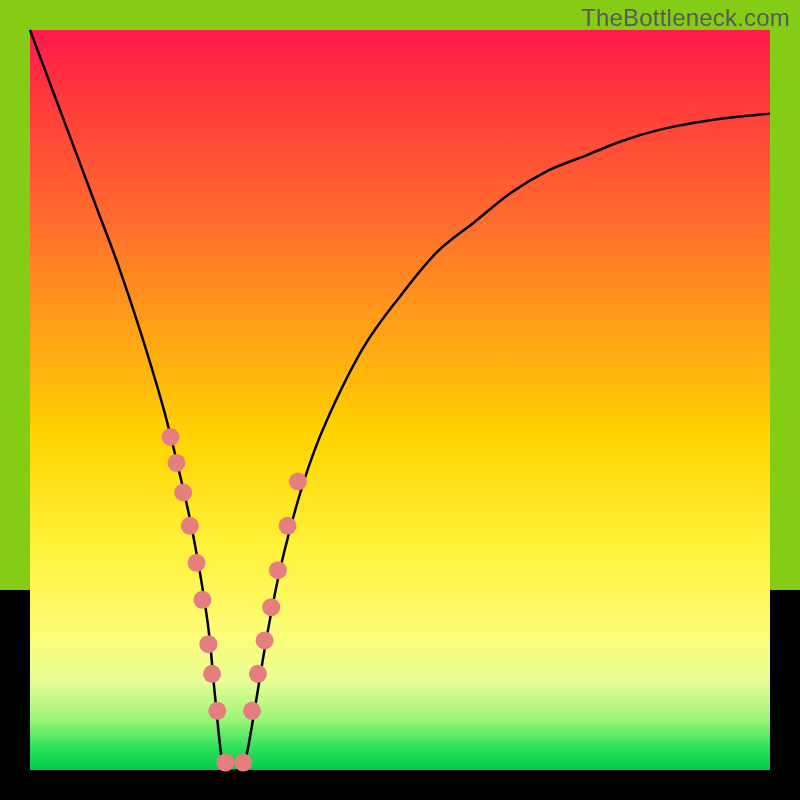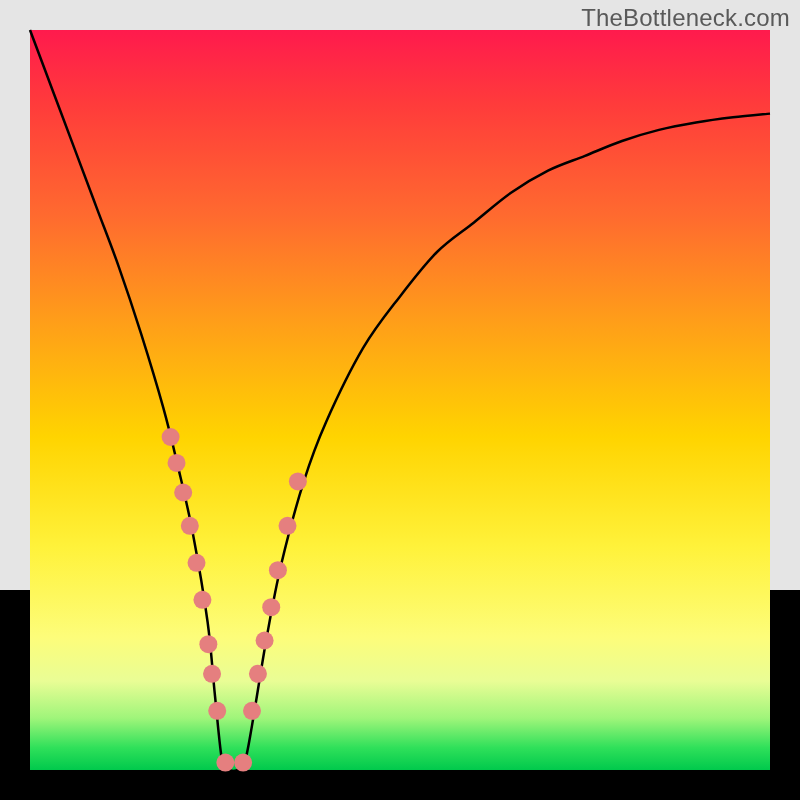--- a/index.html
+++ b/index.html
@@ -8,21 +8,21 @@
     width: 800px;
     height: 800px;
     background: #000;
     font-family: Arial, Helvetica, sans-serif;
     overflow: hidden;
   }
   .stage {
     position: relative;
     width: 800px;
     height: 590px;
-    background: #e5e5e5;
+    background: #84cc16;
   }
   .plot-area {
     position: absolute;
     left: 30px;
     top: 30px;
     width: 740px;
     height: 740px;
     background: linear-gradient(to bottom,
       #ff1a4d 0%,
       #ff3b3b 10%,

